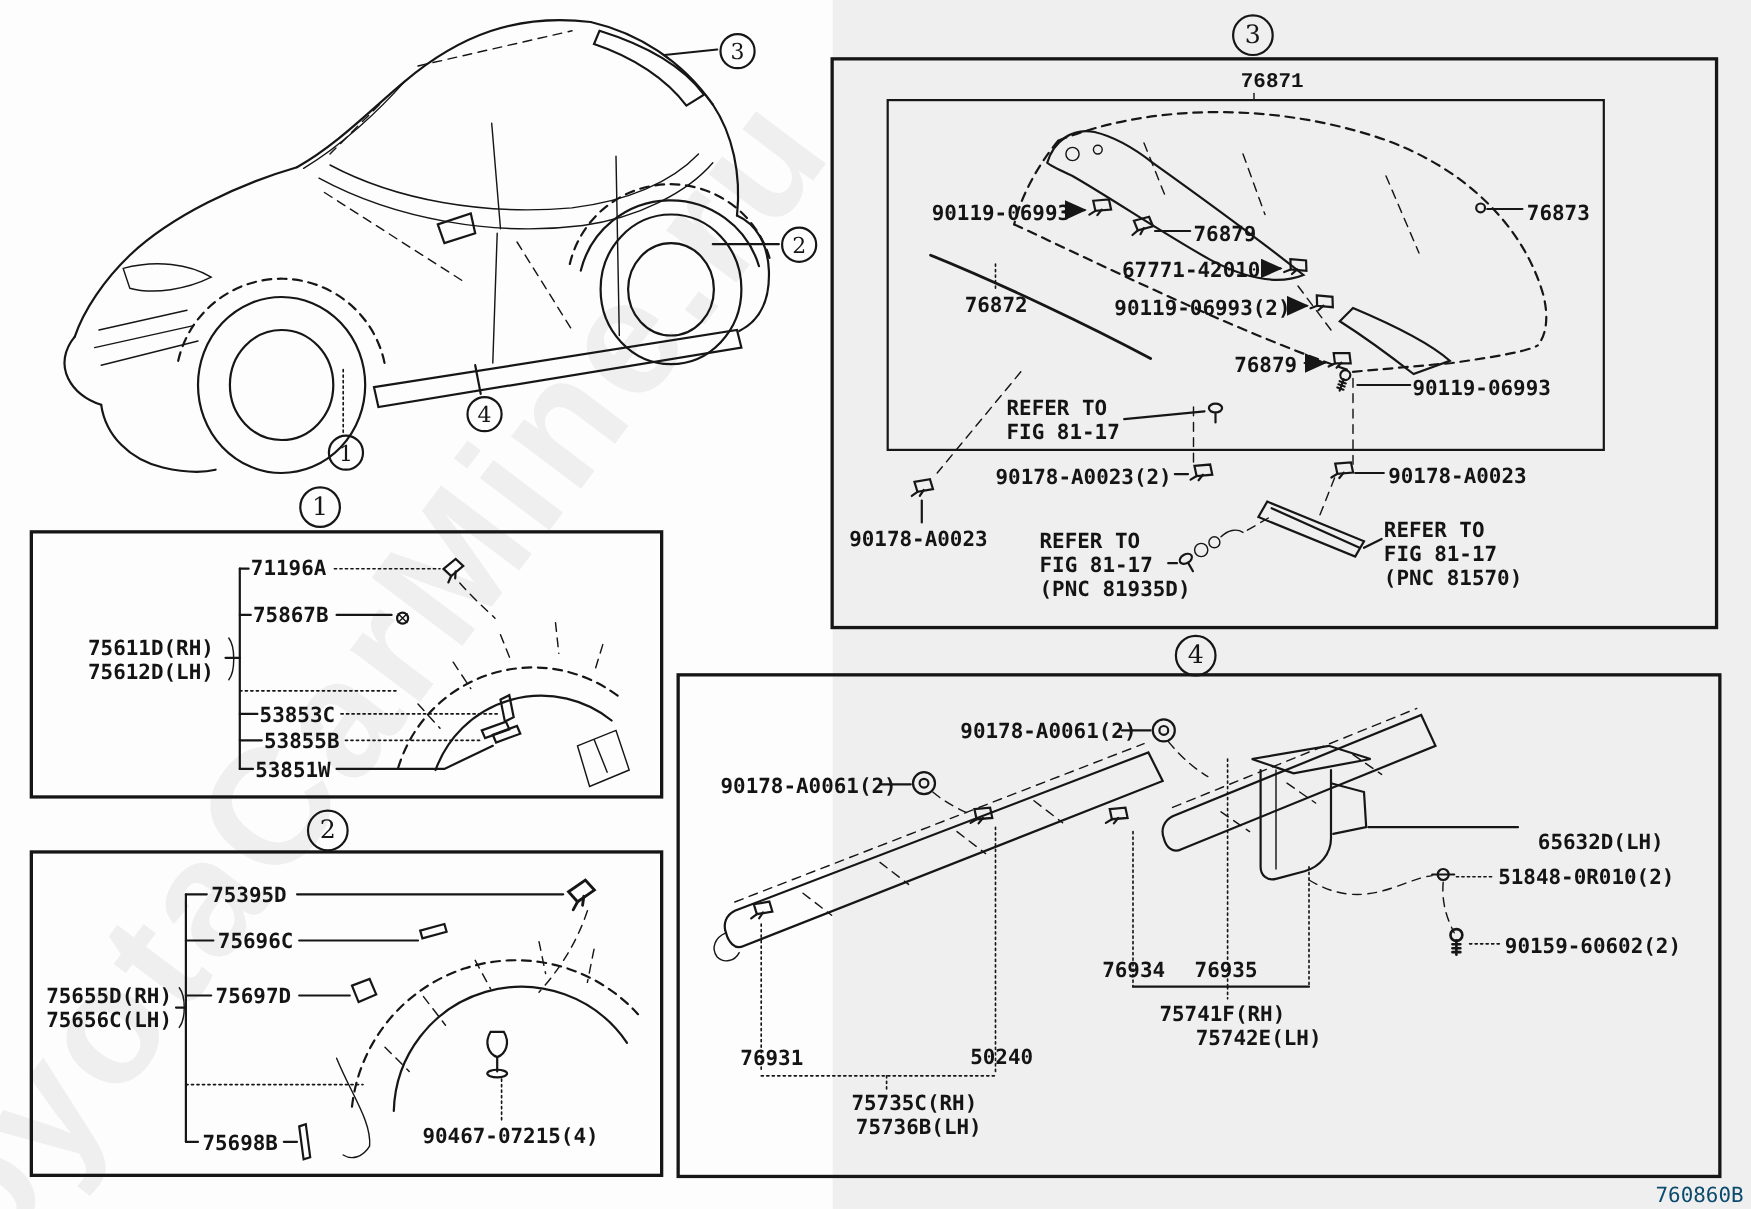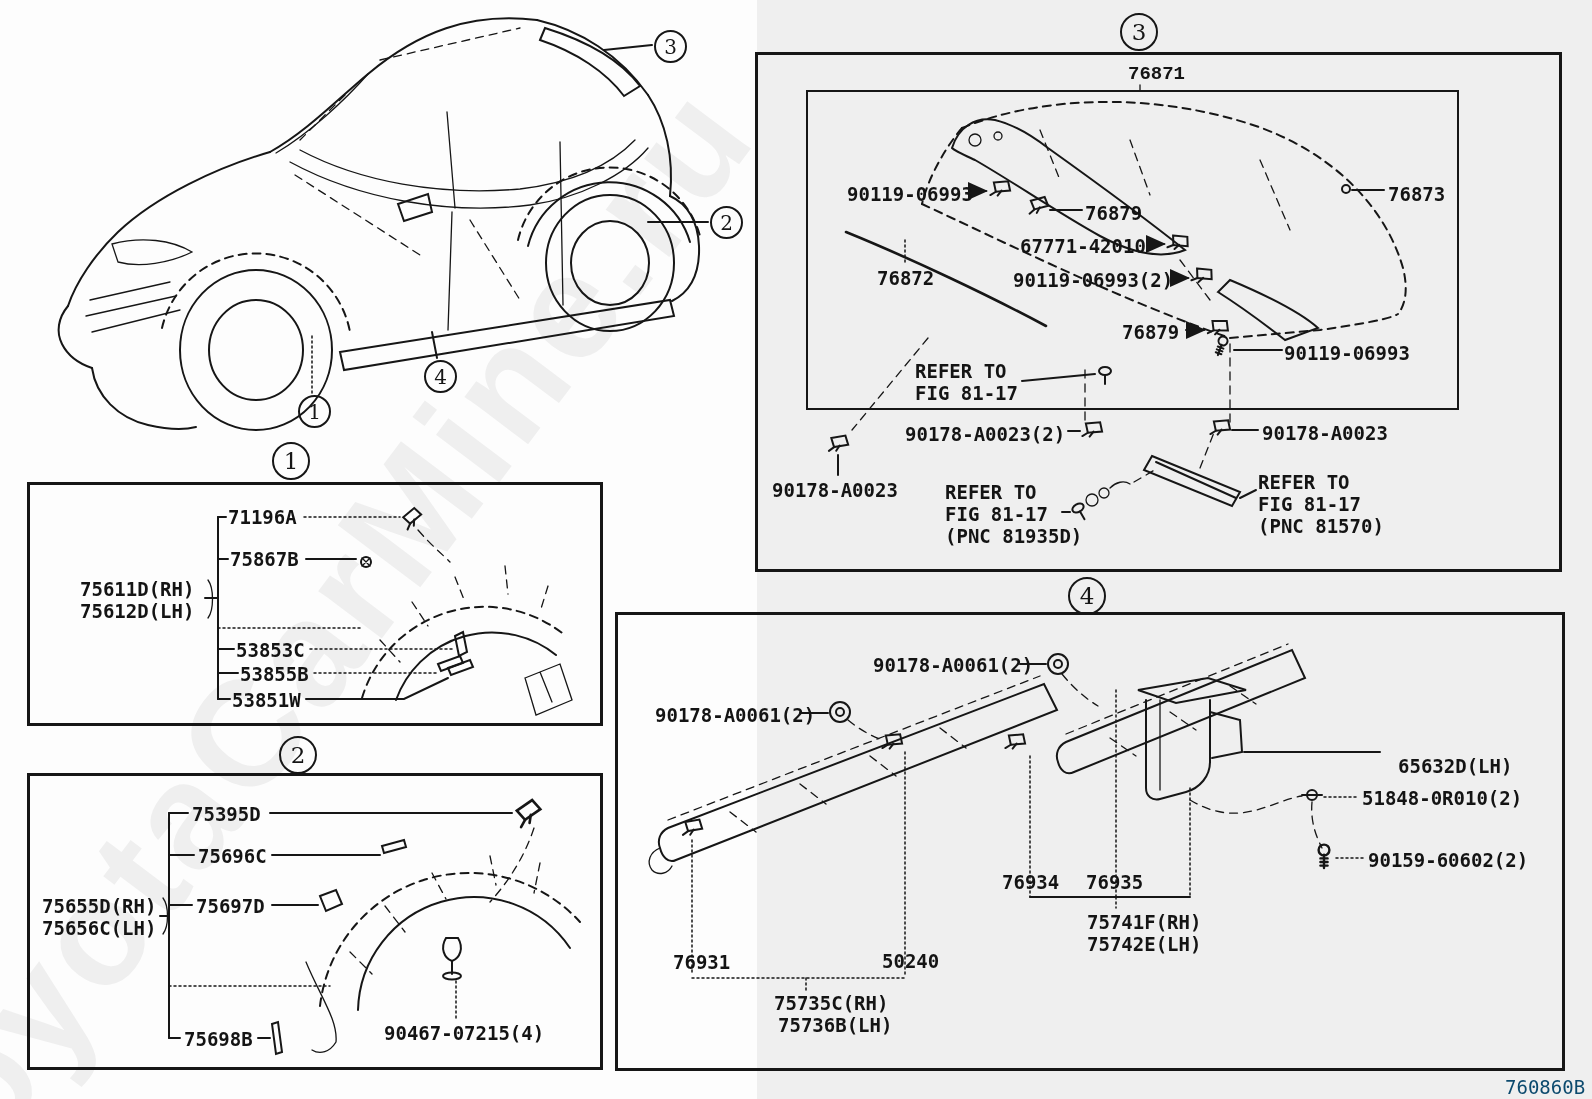--- a/index.html
+++ b/index.html
@@ -279,21 +279,21 @@
   <div class="lbl" style="left:1258px;top:493px;">FIG 81-17</div>
   <div class="lbl" style="left:1258px;top:515px;">(PNC 81570)</div>
 
   <div class="lbl" style="left:873px;top:654px;">90178-A0061(2)</div>
   <div class="lbl" style="left:655px;top:704px;">90178-A0061(2)</div>
   <div class="lbl" style="left:1398px;top:755px;">65632D(LH)</div>
   <div class="lbl" style="left:1362px;top:787px;">51848-0R010(2)</div>
   <div class="lbl" style="left:1368px;top:849px;">90159-60602(2)</div>
   <div class="lbl" style="left:1002px;top:871px;">76934</div>
   <div class="lbl" style="left:1086px;top:871px;">76935</div>
-  <div class="lbl" style="left:1087px;top:911px;">75741F(RH)</div>
+  <div class="lbl" style="left:1054px;top:911px;">75741F(RH)</div>
   <div class="lbl" style="left:1087px;top:933px;">75742E(LH)</div>
   <div class="lbl" style="left:673px;top:951px;">76931</div>
   <div class="lbl" style="left:882px;top:950px;">50240</div>
   <div class="lbl" style="left:774px;top:992px;">75735C(RH)</div>
   <div class="lbl" style="left:778px;top:1014px;">75736B(LH)</div>
 
 
   <div id="footer-code">760860B</div>
 </div>
 

